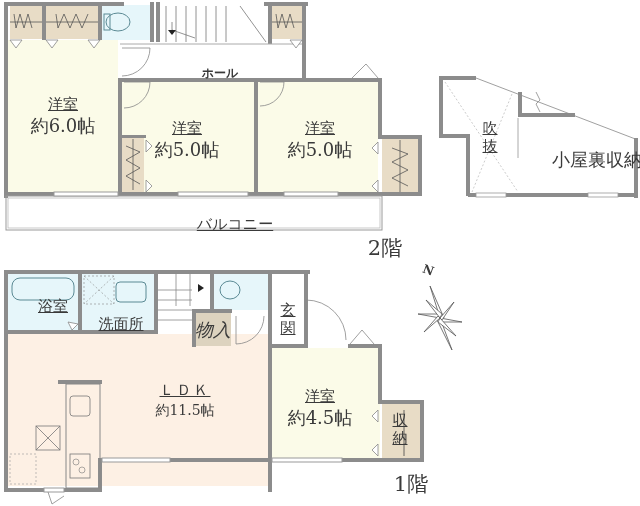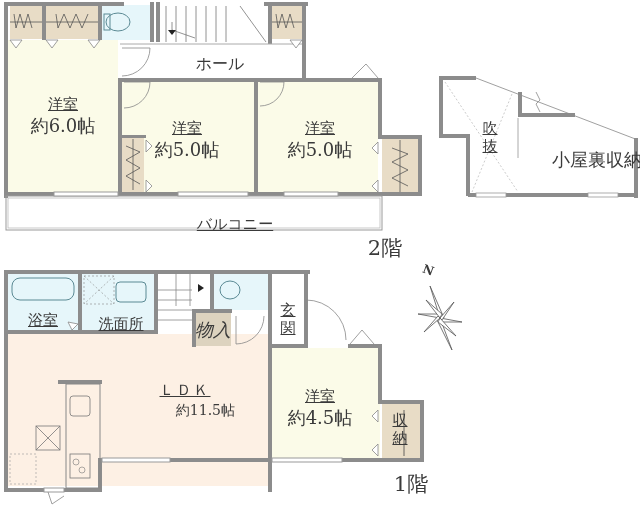--- a/index.html
+++ b/index.html
@@ -223,32 +223,32 @@
     <polygon points="440,318 424,332 438,316"></polygon>
   </g>
 </svg>
 
 <div class="lbl room" style="left:38px;top:96px;width:50px;">洋室</div>
 <div class="lbl area" style="left:28px;top:116px;width:70px;">約6.0帖</div>
 <div class="lbl room" style="left:162px;top:120px;width:50px;">洋室</div>
 <div class="lbl area" style="left:152px;top:140px;width:70px;">約5.0帖</div>
 <div class="lbl room" style="left:295px;top:120px;width:50px;">洋室</div>
 <div class="lbl area" style="left:285px;top:140px;width:70px;">約5.0帖</div>
-<div class="lbl area" style="left:190px;top:55px;width:60px;font-size:16px;">ホール</div>
+<div class="lbl area" style="left:190px;top:67px;width:60px;font-size:12px;font-weight:bold;">ホール</div>
 <div class="lbl room" style="left:180px;top:216px;width:110px;">バルコニー</div>
 <div class="lbl room" style="left:480px;top:120px;width:20px;">吹</div>
 <div class="lbl room" style="left:480px;top:138px;width:20px;">抜</div>
 <div class="lbl area" style="left:552px;top:150px;width:90px;">小屋裏収納</div>
 <div class="lbl floor" style="left:360px;top:236px;width:50px;">2階</div>
 
-<div class="lbl room" style="left:18px;top:312px;width:50px;">浴室</div>
+<div class="lbl room" style="left:18px;top:298px;width:50px;text-align:right;">浴室</div>
 <div class="lbl room" style="left:88px;top:316px;width:66px;">洗面所</div>
 <div class="lbl area" style="left:195px;top:320px;width:36px;font-style:italic;">物入</div>
 <div class="lbl room" style="left:276px;top:302px;width:24px;">玄</div>
 <div class="lbl room" style="left:276px;top:320px;width:24px;">関</div>
 <div class="lbl room" style="left:145px;top:382px;width:80px;letter-spacing:2px;">ＬＤＫ</div>
-<div class="lbl area" style="left:135px;top:402px;width:100px;font-size:14px;text-align:right;">約11.5帖</div>
+<div class="lbl area" style="left:135px;top:402px;width:100px;font-size:14px;">約11.5帖</div>
 <div class="lbl room" style="left:295px;top:388px;width:50px;">洋室</div>
 <div class="lbl area" style="left:285px;top:408px;width:70px;">約4.5帖</div>
 <div class="lbl room" style="left:388px;top:412px;width:24px;">収</div>
 <div class="lbl room" style="left:388px;top:430px;width:24px;">納</div>
 <div class="lbl floor" style="left:386px;top:472px;width:50px;">1階</div>
 <div class="lbl" style="left:420px;top:264px;width:16px;font-size:12px;font-weight:bold;transform:rotate(20deg);">N</div>
 
 </body></html>

